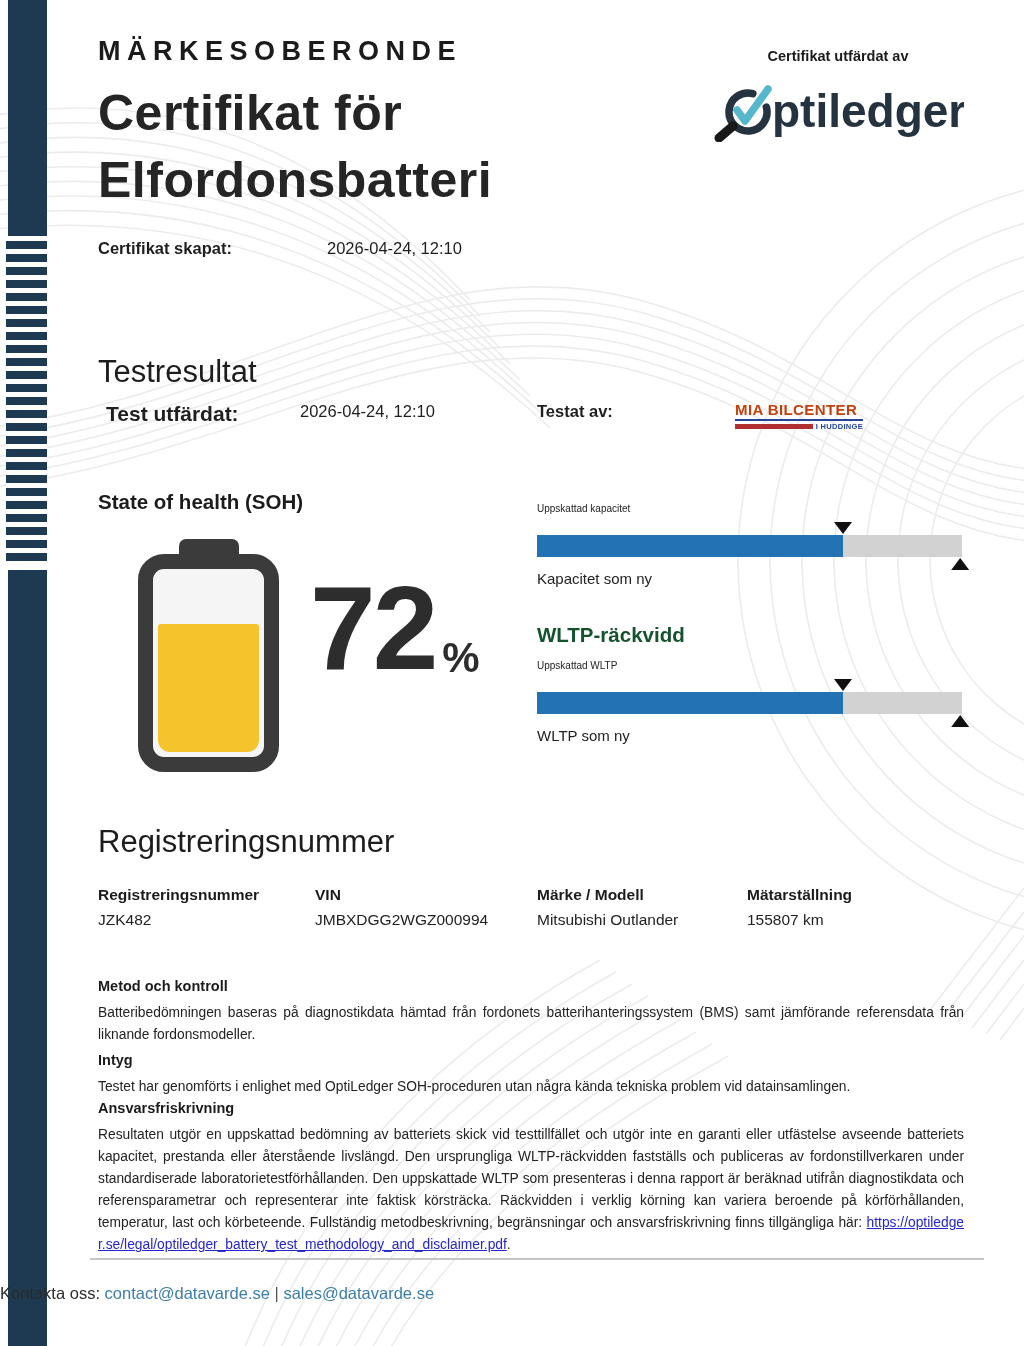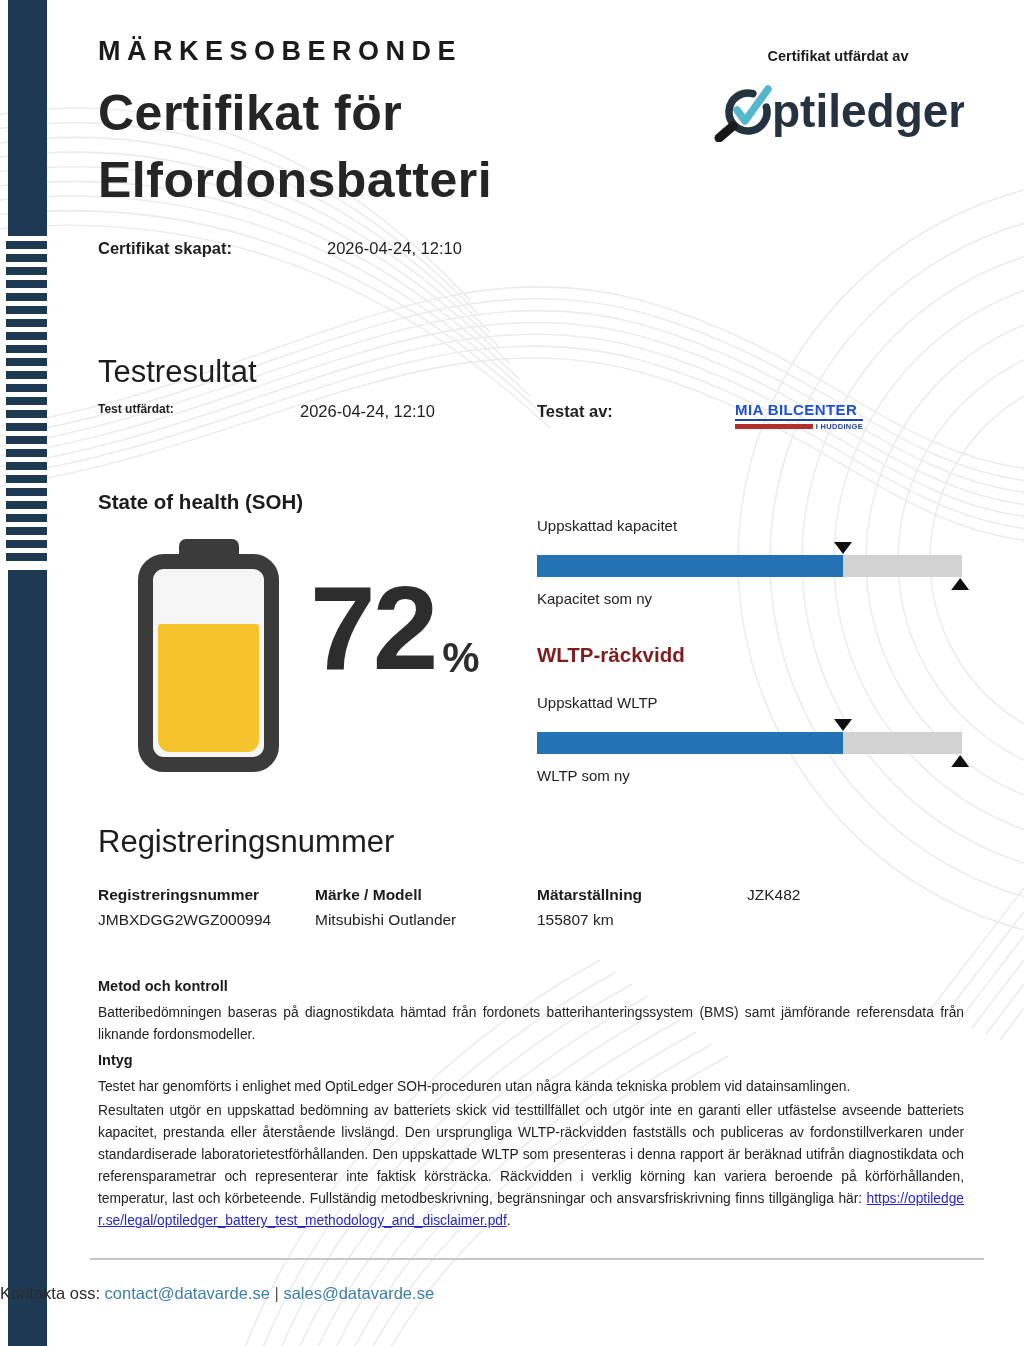--- a/index.html
+++ b/index.html
@@ -25,27 +25,27 @@
   .brand-logo { margin-top:14px; }
 
   
   .cert-meta { left:98px; top:236px; font-size:16.5px; line-height:25px; }
   .cert-meta .lbl { display:inline-block; width:229px; font-weight:700; }
 
   .h-section { font-size:31px; font-weight:400; color:#1d1d1d; }
   .testresultat { left:98px; top:336px;margin-top:18px; }
 
   .test-row { left:98px; top:402px; width:866px; height:40px; }
-  .test-row .lbl { position:absolute; left:0; top:0; font-weight:700; font-size:12px; }
+  .test-row .lbl { position:absolute; left:8px; top:0; font-weight:700; font-size:21px; }
   .test-row .val { position:absolute; left:202px; top:0; font-size:16.5px; }
   .test-row .lbl2 { position:absolute; left:439px; top:0; font-weight:700; font-size:16.5px; }
 
   
   .mia { position:absolute; left:637px; top:-1px; width:128px; }
-  .mia-name { font-size:15px; font-weight:700; color:#1d4ed8; letter-spacing:0.4px;
+  .mia-name { font-size:15px; font-weight:700; color:#c2410c; letter-spacing:0.4px;
               border-bottom:2px solid #24449a; padding-bottom:1px; white-space:nowrap; }
   .mia-sub-row { display:flex; align-items:center; margin-top:1px; }
   .mia-red { flex:1 1 auto; height:5px; background:#b03030; }
   .mia-sub { font-size:7.5px; font-weight:700; color:#24449a; margin-left:3px; letter-spacing:0.3px; white-space:nowrap; }
 
   
   .soh { left:98px; top:490px; width:430px; }
   .h-sub { font-size:20.5px; font-weight:700; color:#1c1c1c; }
   .battery-wrap { position:absolute; left:40px; top:64px; width:141px; height:218px; }
   .battery-cap { position:absolute; left:50%; top:-15px; transform:translateX(-50%);
@@ -53,31 +53,31 @@
   .battery-body { position:absolute; inset:0; background:#f5f5f5; border:15px solid #3b3b3b;
                   border-radius:26px; overflow:hidden; }
   .battery-inner { position:absolute; inset:5px; display:flex; flex-direction:column; justify-content:flex-end; }
   .battery-fill { width:100%; background:#f5c32b; border-radius:3px 3px 12px 12px; }
   .soh-value { position:absolute; left:212px; top:90px; display:flex; align-items:flex-end; }
   .soh-num { font-size:118px; font-weight:700; color:#2d2d2d; letter-spacing:-3px; line-height:0.82; }
   .soh-unit { font-size:42px; font-weight:700; color:#2d2d2d; margin-left:7px; line-height:0.8; transform:translateY(-2px); }
 
   
   .bars { left:537px; top:490px; width:425px; }
-  .bar-label { font-size:15px; color:#222; margin-top:27px; }
+  .bar-label { font-size:10px; color:#222; margin-top:13px; }
   .bar-track { position:relative; height:22px; background:#d2d2d2; margin-top:21px; }
   .bar-fill { height:100%; background:#2272b4; }
   .marker-top { position:absolute; top:-13px; }
   .marker-top .tri { width:0; height:0; border-left:9px solid transparent; border-right:9px solid transparent;
                      border-top:12px solid #101010; transform:translateX(-50%); }
   .marker-bottom { position:absolute; left:100%; bottom:-13px; }
   .marker-bottom .tri { width:0; height:0; border-left:9px solid transparent; border-right:9px solid transparent;
                         border-bottom:12px solid #101010; transform:translateX(-60%); }
   .bar-bottom-label { font-size:15px; color:#222; margin-top:13px; }
-  .bars .h-sub2 { font-size:20.5px; font-weight:700; color:#7f1d1d; margin-top:36px; }
+  .bars .h-sub2 { font-size:20.5px; font-weight:700; color:#14532d; margin-top:36px; }
 
   
   .fordonsinfo-title { left:98px; top:824px; }
   .vehicle-grid { left:98px; top:886px; width:866px; display:grid; grid-template-columns:217px 222px 210px 1fr; }
   .vehicle-grid .vlabel { font-weight:700; font-size:15.5px; color:#1b1b1b; padding-bottom:7px; }
   .vehicle-grid .vvalue { font-size:15.5px; color:#222; }
 
   
   .text-block { left:98px; width:866px; }
   .text-block h4 { font-size:14.5px; font-weight:700; color:#1b1b1b; margin-bottom:8px; }
@@ -225,38 +225,40 @@
     <div class="marker-bottom">
         <div class="tri"></div>
       </div>
   </div>
   <div class="bar-bottom-label">WLTP som ny</div>
 </div>
 
 <div class="abs h-section fordonsinfo-title">Registreringsnummer</div>
 <div class="abs vehicle-grid">
   <div class="vlabel">Registreringsnummer</div>
+  <div class="vlabel">VIN</div>
   <div class="vlabel">Märke / Modell</div>
   <div class="vlabel">Mätarställning</div>
   <div class="vvalue">JZK482</div>
   <div class="vvalue">JMBXDGG2WGZ000994</div>
   <div class="vvalue">Mitsubishi Outlander</div>
   <div class="vvalue">155807 km</div>
 </div>
 
 <div class="abs text-block tb-metod">
   <h4>Metod och kontroll</h4>
   <p>Batteribedömningen baseras på diagnostikdata hämtad från fordonets batterihanteringssystem (BMS) samt jämförande referensdata från liknande fordonsmodeller.</p>
 </div>
 
 <div class="abs text-block tb-intyg">
   <h4>Intyg</h4>
   <p>Testet har genomförts i enlighet med OptiLedger SOH-proceduren utan några kända tekniska problem vid datainsamlingen.</p>
 </div>
 
 <div class="abs text-block tb-disclaimer">
+  <h4>Ansvarsfriskrivning</h4>
   <p><span>Resultaten utgör en uppskattad bedömning av batteriets skick vid testtillfället och utgör inte en garanti eller utfästelse avseende batteriets kapacitet, prestanda eller återstående livslängd. Den ursprungliga WLTP-räckvidden fastställs och publiceras av fordonstillverkaren under standardiserade laboratorietestförhållanden. Den uppskattade WLTP som presenteras i denna rapport är beräknad utifrån diagnostikdata och referensparametrar och representerar inte faktisk körsträcka. Räckvidden i verklig körning kan variera beroende på körförhållanden, temperatur, last och körbeteende. Fullständig metodbeskrivning, begränsningar och ansvarsfriskrivning finns tillgängliga här: </span><a href="#" class="doc-link">https://optiledger.se/legal/optiledger_battery_test_methodology_and_disclaimer.pdf</a><span>.</span></p>
 </div>
 
 <div class="abs footer-rule"></div>
 <div class="abs footer">
   <span>Kontakta oss: </span><a href="#" class="email-link">contact@datavarde.se</a><span class="sep"> | </span><a href="#" class="email-link">sales@datavarde.se</a>
 </div>
 
 </body></html>

